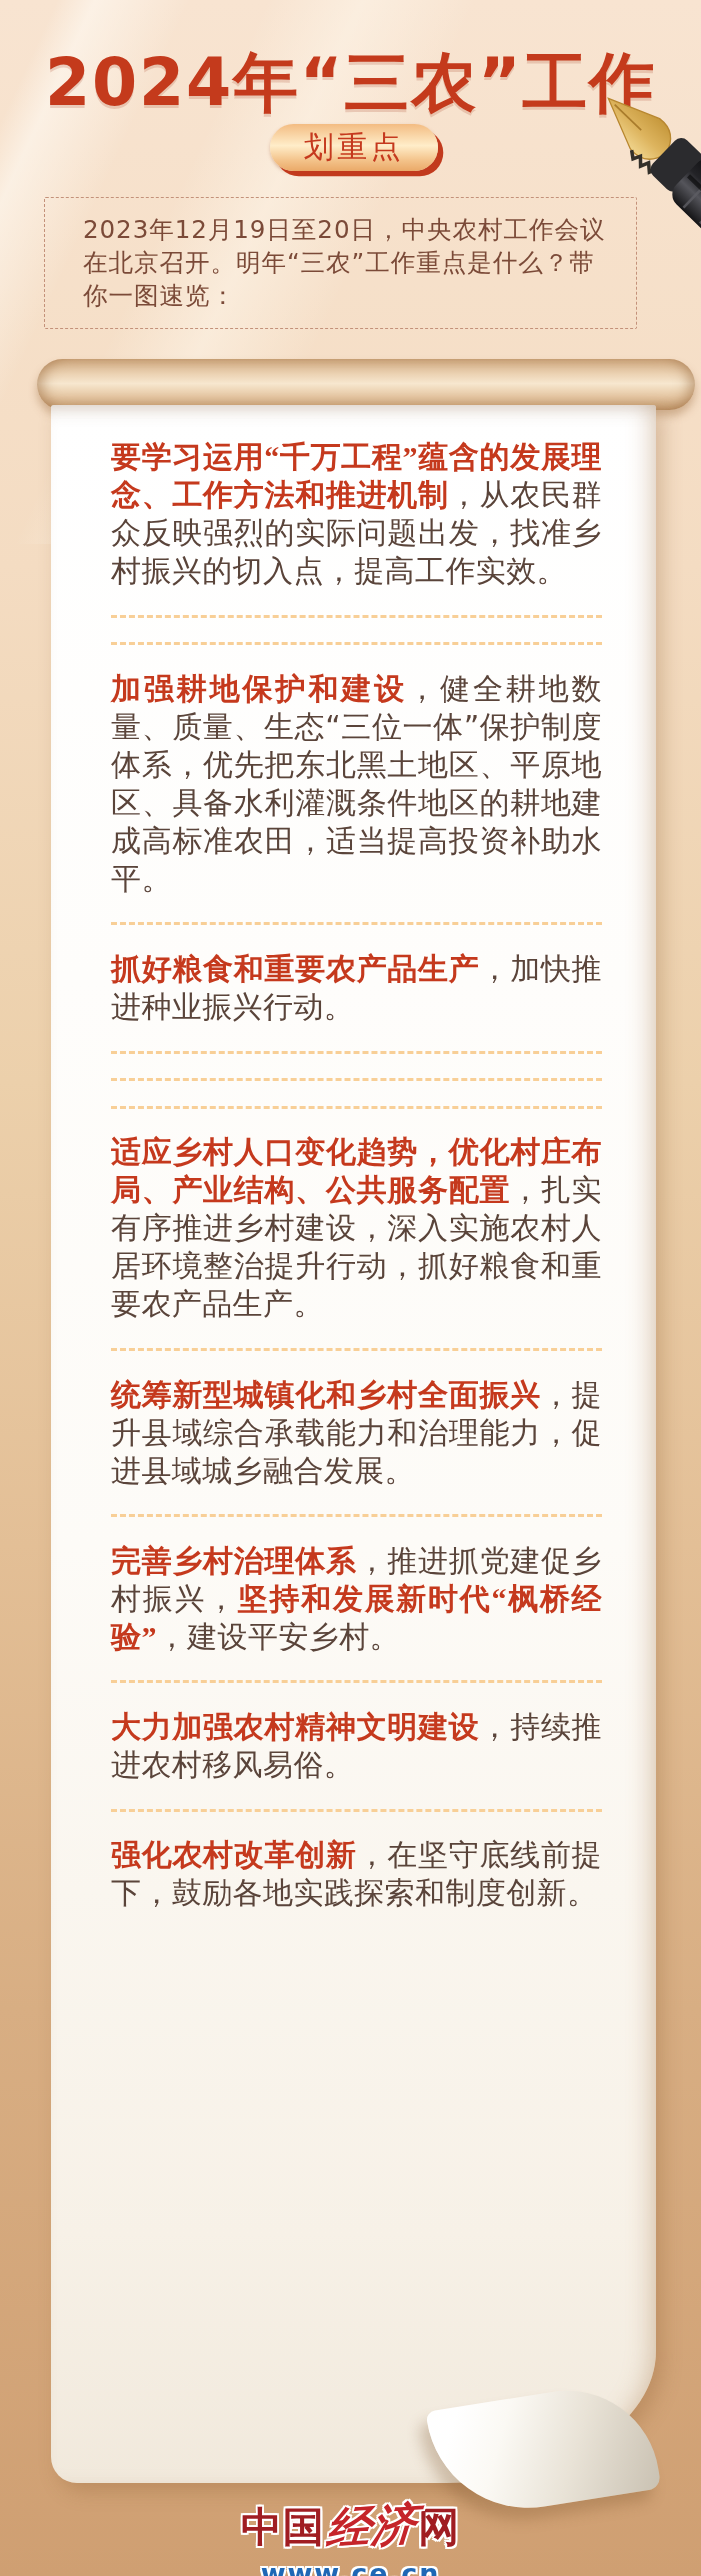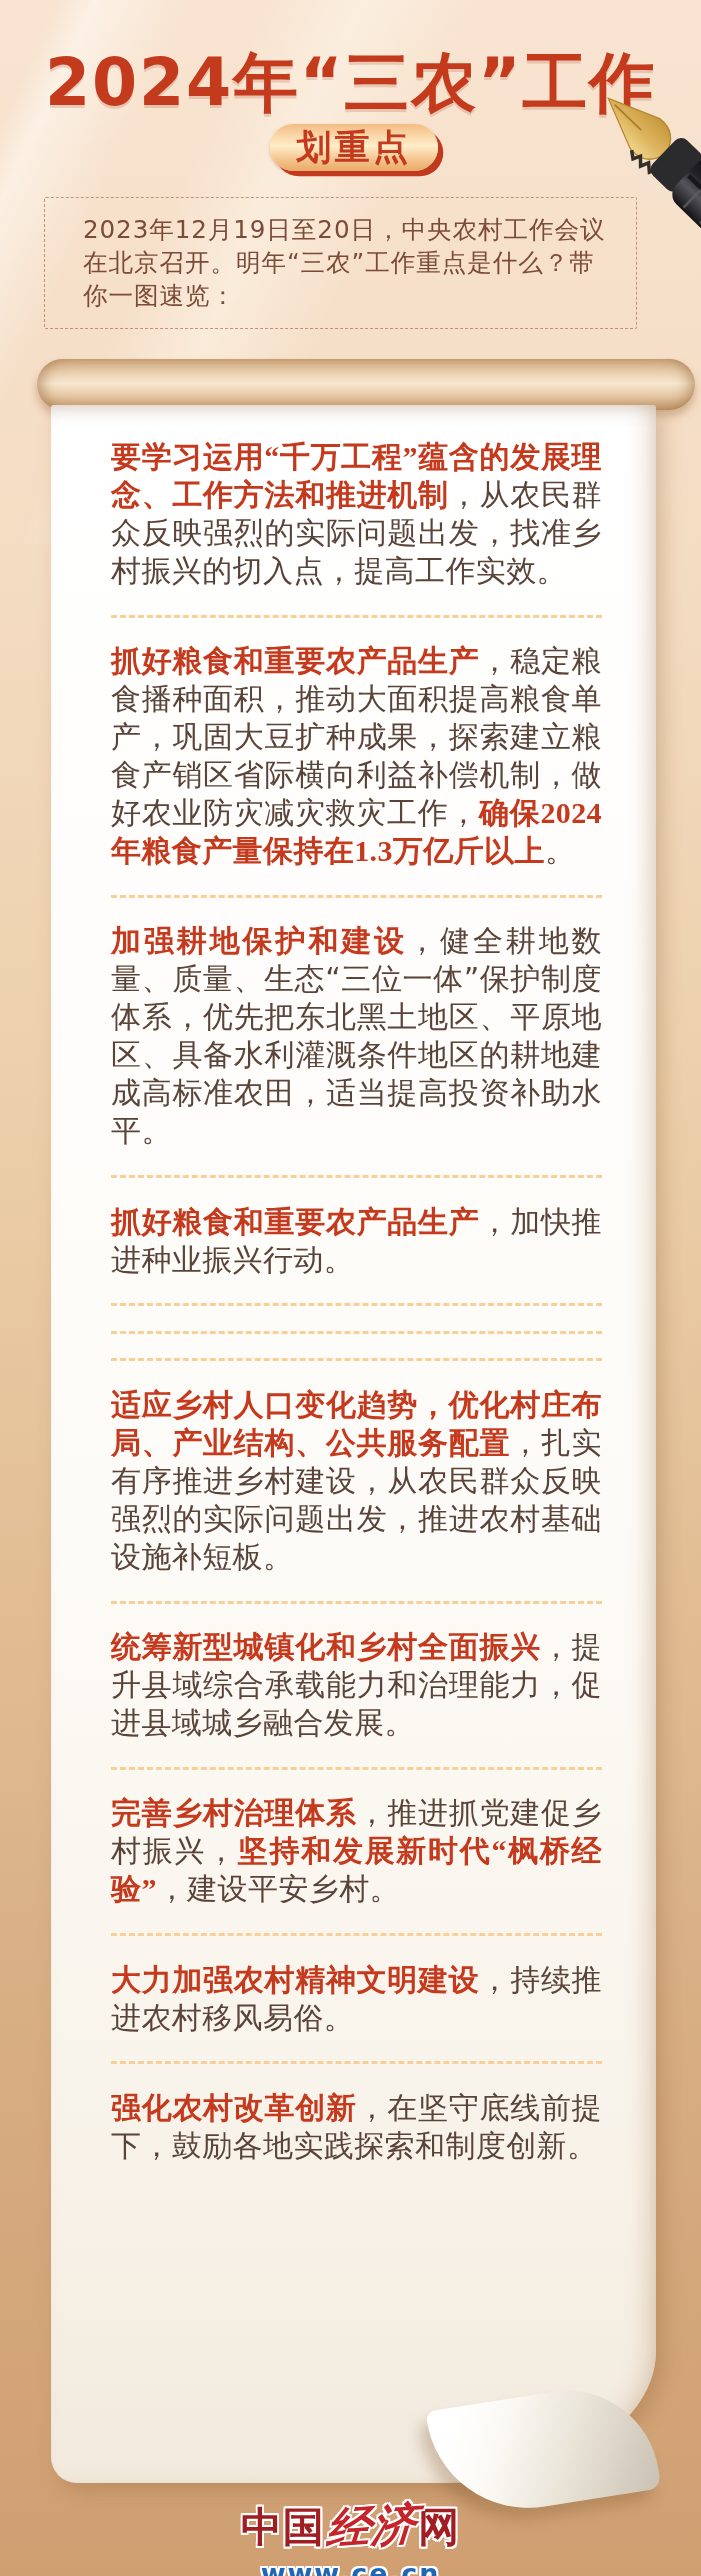--- a/index.html
+++ b/index.html
@@ -28,21 +28,21 @@
     color:#c43a1c;
     text-shadow:0 2.6px 0 rgba(158,52,20,.18);
   }
   .badge{
     position:absolute; top:124px; left:270px; width:168px; height:47px;
     border-radius:24px;
     background:linear-gradient(180deg,#f3bc82 0%,#ffedc9 46%,#f3c289 78%,#eaa968 100%);
     box-shadow:5.3px 5.3px 0 #c23a1d, 0 1.8px 3.5px rgba(170,90,40,.35);
     display:flex; align-items:center; justify-content:center;
   }
-  .badge span{ font-size:35px; font-weight:700; color:#c5391e; letter-spacing:3.5px; }
+  .badge span{ font-size:30px; font-weight:400; color:#c5391e; letter-spacing:3.5px; }
 
   
   .pen{ position:absolute; left:533px; top:91px; width:193px; height:246px; }
 
   
   .intro{
     position:absolute; top:185px; left:44px; width:593px; height:132px;
     border:1.8px dashed #c3917a; border-radius:1.8px;
     padding:15px 30px 0 38px;
     margin-top:12px;
@@ -146,34 +146,33 @@
     <p>2023年12月19日至20日，中央农村工作会议在北京召开。明年“三农”工作重点是什么？带你一图速览：</p>
   </div>
 
   <div class="scroll-roll"></div>
 
   <div class="paper">
 
     <p class="sec"><span class="hl">要学习运用“千万工程”蕴含的发展理念、工作方法和推进机制</span><span>，从农民群众反映强烈的实际问题出发，找准乡村振兴的切入点，提高工作实效。</span></p>
     <div class="sep"></div>
 
-    <p class="sec"><span class="hl">抓好粮食和重要农产品生产</span><span>，稳定粮食播种面积，推动大面积提高粮食单产，巩固大豆扩种成果，探索建立粮食产销区省际横向利益补偿机制，做好农业防灾减灾救灾工作，</span><span class="hl">确保2024年粮食产量保持在1.3万亿斤以上</span><span>。</span></p>
     <div class="sep"></div>
 
     <p class="sec"><span class="hl">加强耕地保护和建设</span><span>，健全耕地数量、质量、生态“三位一体”保护制度体系，优先把东北黑土地区、平原地区、具备水利灌溉条件地区的耕地建成高标准农田，适当提高投资补助水平。</span></p>
     <div class="sep"></div>
 
     <p class="sec"><span class="hl">抓好粮食和重要农产品生产</span><span>，加快推进种业振兴行动。</span></p>
     <div class="sep"></div>
 
     <div class="sep"></div>
 
     <div class="sep"></div>
 
-    <p class="sec"><span class="hl">适应乡村人口变化趋势，优化村庄布局、产业结构、公共服务配置</span><span>，扎实有序推进乡村建设，从农民群众反映强烈的实际问题出发，推进农村基础设施补短板。</span></p>
+    <p class="sec"><span class="hl">适应乡村人口变化趋势，优化村庄布局、产业结构、公共服务配置</span><span>，扎实有序推进乡村建设，深入实施农村人居环境整治提升行动，抓好粮食和重要农产品生产。</span></p>
     <div class="sep"></div>
 
     <p class="sec"><span class="hl">统筹新型城镇化和乡村全面振兴</span><span>，提升县域综合承载能力和治理能力，促进县域城乡融合发展。</span></p>
     <div class="sep"></div>
 
     <p class="sec"><span class="hl">完善乡村治理体系</span><span>，推进抓党建促乡村振兴，</span><span class="hl">坚持和发展新时代“枫桥经验”</span><span>，建设平安乡村。</span></p>
     <div class="sep"></div>
 
     <p class="sec"><span class="hl">大力加强农村精神文明建设</span><span>，持续推进农村移风易俗。</span></p>
     <div class="sep"></div>

